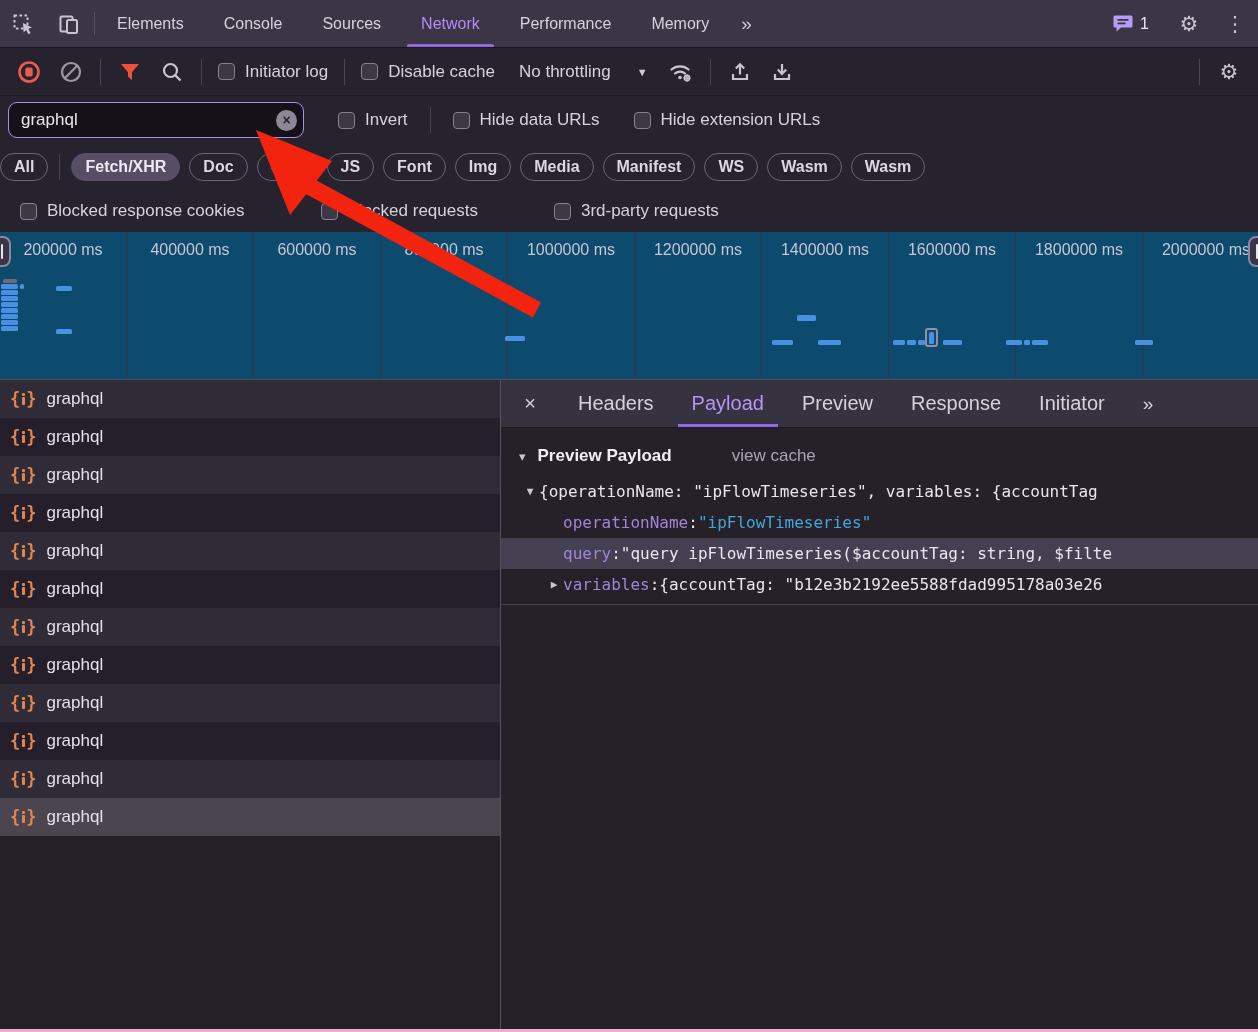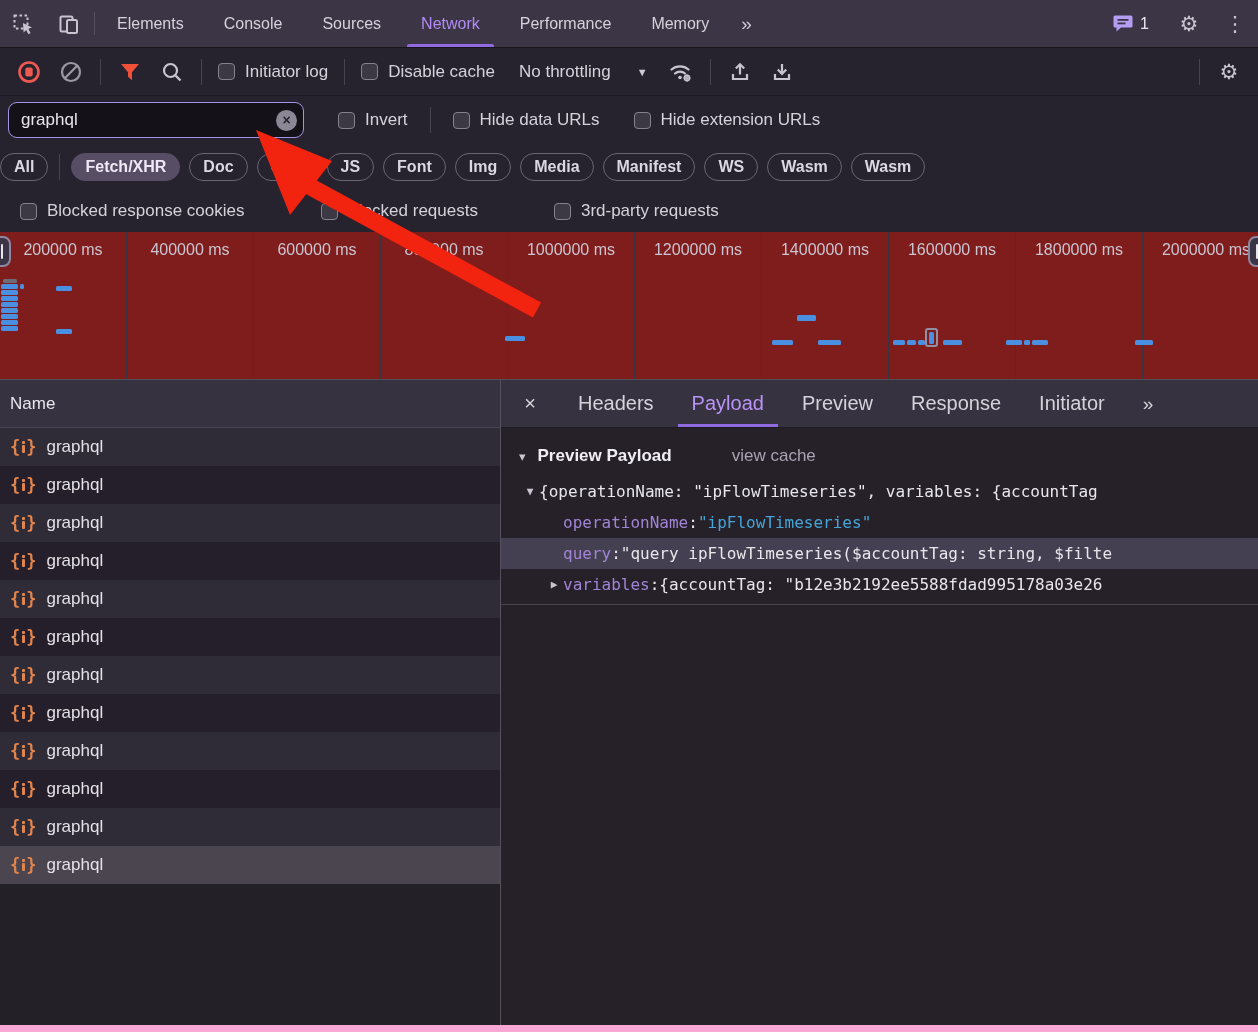--- a/index.html
+++ b/index.html
@@ -1,20 +1,20 @@
 <!DOCTYPE html>
 <html><head>
 <meta charset="utf-8">
 <style>
   * { margin:0; padding:0; box-sizing:border-box; }
   html,body { background:#1a171e; }
   body { font-family:"Liberation Sans", sans-serif; }
   #devtools {
     position:relative; width:1258px; height:1032px; overflow:hidden;
-    background:#242028; color:#d6d2db; border-bottom:7px solid #f9a8d4;
+    background:#242028; color:#d6d2db; border-bottom:3px solid #f9a8d4;
   }
   
   .tabbar {
     height:48px; background:#3c3546; display:flex; align-items:stretch;
     border-bottom:1px solid #17141c;
   }
   .tabbar .iconbtn {
     width:46px; display:flex; align-items:center; justify-content:center; cursor:pointer;
   }
   .vdiv { width:1px; background:#56505f; margin:12px 2px; }
@@ -66,21 +66,21 @@
   .chiprow { height:46px; background:#27232e; display:flex; align-items:center; padding:0 0; gap:9px; }
   .chip {
     border:1px solid #6b6474; border-radius:14px; padding:4px 13px;
     font-size:16px; font-weight:bold; color:#dcd7e2; cursor:pointer; white-space:nowrap;
   }
   .chip.active { background:#574e66; border-color:#574e66; color:#eee9f5; }
   
   .morefilters { height:42px; background:#27232e; display:flex; align-items:center; padding:0 14px; gap:64px; }
   
   .timeline {
-    position:relative; height:148px; background:#7f1d1d;
+    position:relative; height:148px; background:#0c4a6e;
     border-bottom:1px solid #534d5c; overflow:hidden;
   }
   .tl-sections { display:flex; height:100%; width:1270px; }
   .tl-sec { width:127px; flex:0 0 auto; border-right:1px solid #393440; padding-top:9px; text-align:center; }
   .tl-sec span { font-size:16px; color:#cac5d1; white-space:nowrap; }
   .wbar { position:absolute; background:#4a90e2; border-radius:1.5px; }
   .wbar.gray { background:#6e6a76; }
   .wbar.selbox { background:transparent; border:2px solid #958fa6; border-radius:3px; }
   .tl-handle {
     position:absolute; top:4px; width:18px; height:31px; border:2px solid #8d87a2;
@@ -332,23 +332,20 @@
         <div class="wbar" style="left: 1032px; top: 108px; width: 16px; height: 5px;"></div>
         <div class="wbar" style="left: 1135px; top: 108px; width: 18px; height: 5px;"></div>
       </div>
     <div class="tl-handle" style="left:-7px;"></div>
     <div class="tl-handle" style="left:1248px;"></div>
   </div>
 
   <div class="main">
 
     <div class="requests">
-      <div class="req-header">
-        <span>Name</span>
-      </div>
       <div>
         <div class="req-row">
             <span class="xhr-icon">
               <span class="b">{</span>
               <span class="ii">
                 <span class="dot"></span>
                 <span class="bar"></span>
               </span>
               <span class="b">}</span>
             </span>

